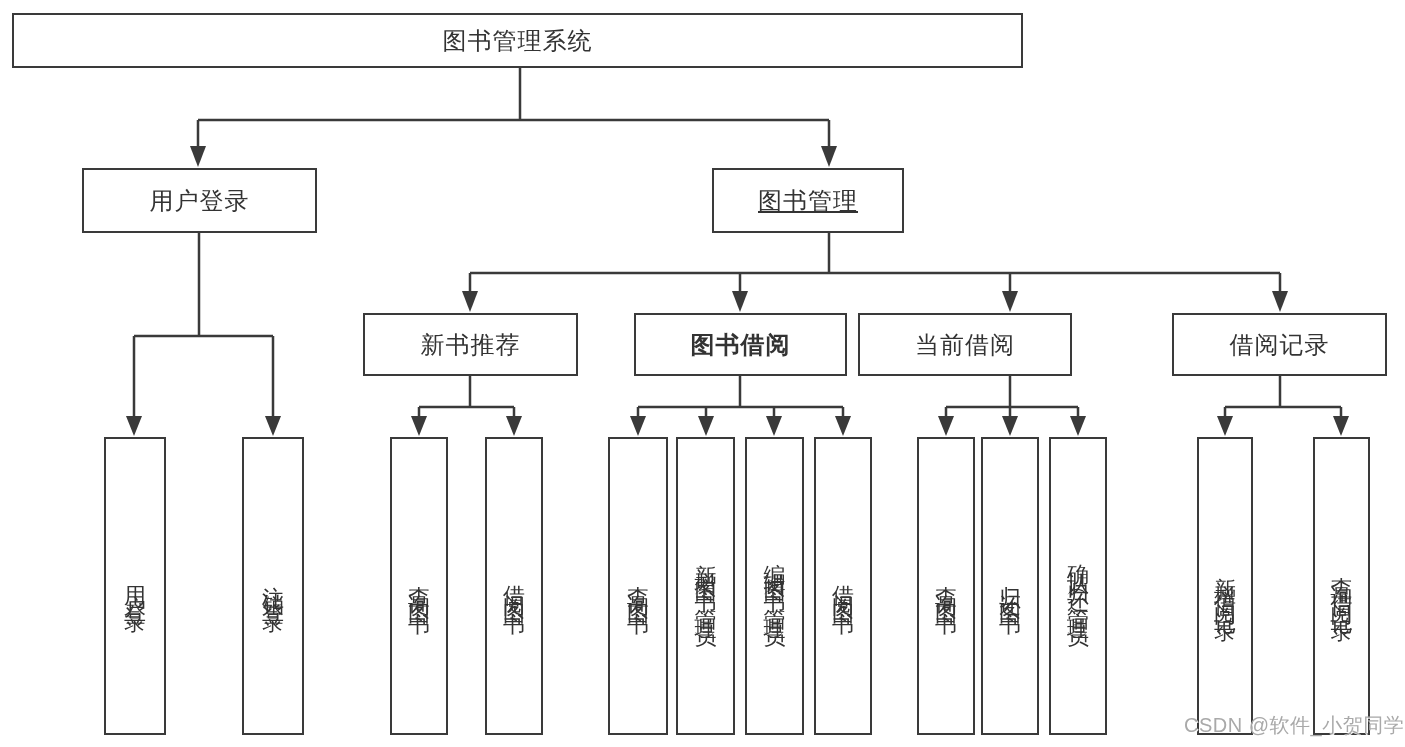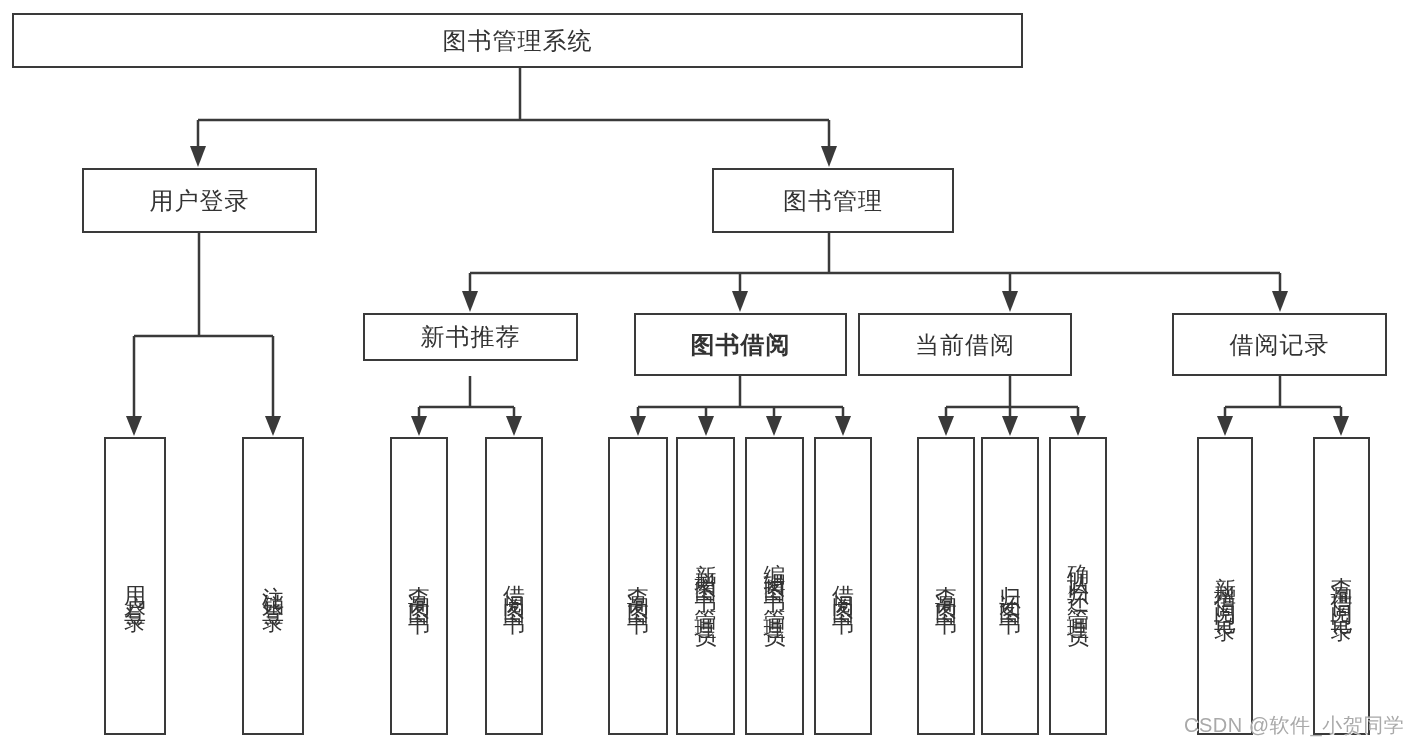--- a/index.html
+++ b/index.html
@@ -104,23 +104,23 @@
       <polygon points="1070,416 1086,416 1078,436"></polygon>
 
       <polygon points="1217,416 1233,416 1225,436"></polygon>
       <polygon points="1333,416 1349,416 1341,436"></polygon>
     </g>
   </svg>
 
   <div class="node h-node" style="left:12px; top:13px; width:1011px; height:55px;">图书管理系统</div>
 
   <div class="node h-node" style="left:82px; top:168px; width:235px; height:65px;">用户登录</div>
-  <div class="node h-node" style="left:712px; top:168px; width:242px; height:65px;">图书管理</div>
+  <div class="node h-node" style="left:712px; top:168px; width:192px; height:65px;text-decoration:underline;">图书管理</div>
 
-  <div class="node h-node" style="left:363px; top:313px; width:215px; height:48px;">新书推荐</div>
+  <div class="node h-node" style="left:363px; top:313px; width:215px; height:63px;">新书推荐</div>
   <div class="node h-node" style="left:634px; top:313px; width:213px; height:63px;font-weight:bold;">图书借阅</div>
   <div class="node h-node" style="left:858px; top:313px; width:214px; height:63px;">当前借阅</div>
   <div class="node h-node" style="left:1172px; top:313px; width:215px; height:63px;">借阅记录</div>
 
   <div class="node v-node" style="left:104px; top:437px; width:62px; height:298px;">用户登录</div>
   <div class="node v-node" style="left:242px; top:437px; width:62px; height:298px;">注销登录</div>
 
   <div class="node v-node" style="left:390px; top:437px; width:58px; height:298px;">查询图书</div>
   <div class="node v-node" style="left:485px; top:437px; width:58px; height:298px;">借阅图书</div>
 

